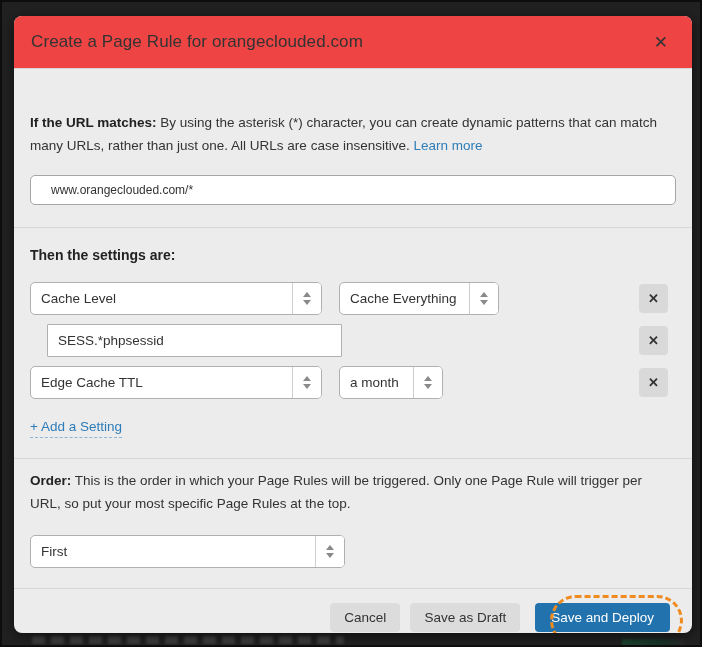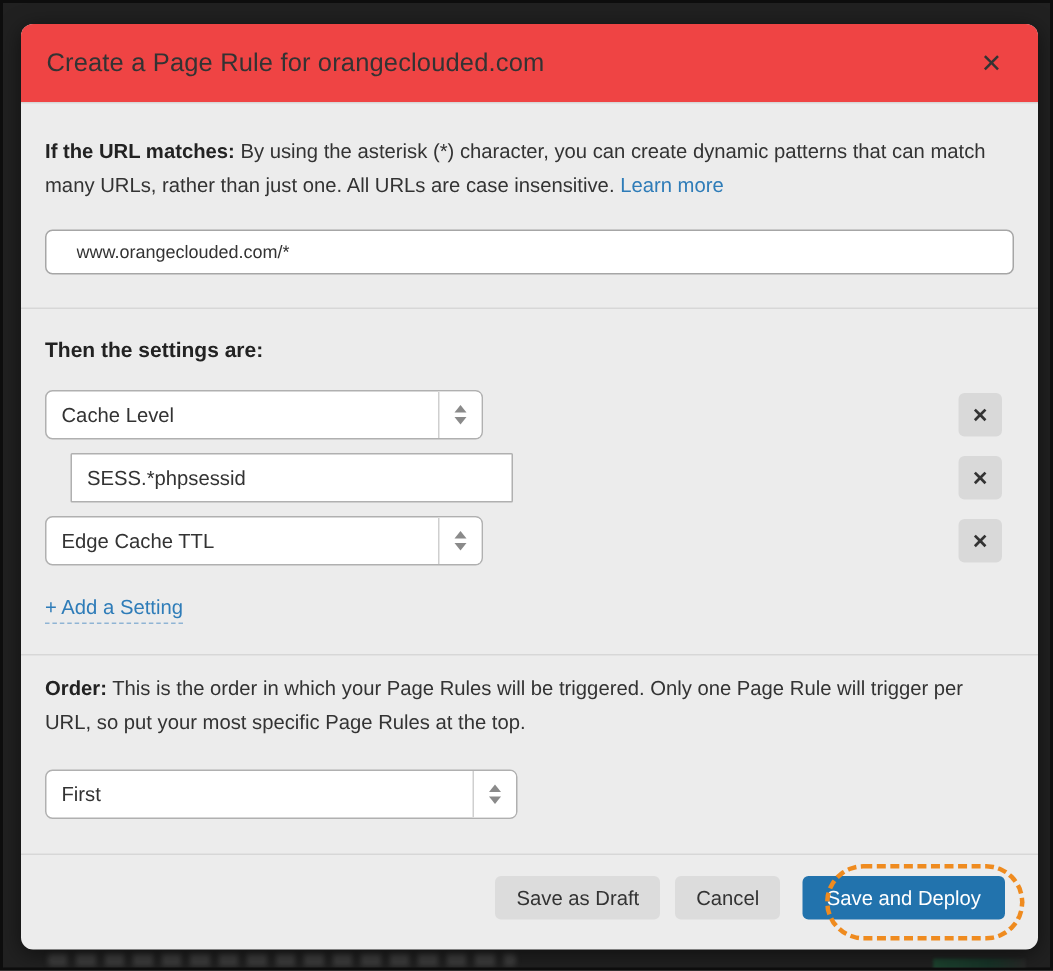--- a/index.html
+++ b/index.html
@@ -39,21 +39,21 @@
   }
 
   .divider-top { border-top: 1px solid #d7d7d7; }
 
   .body-text { font-size: 13.5px; line-height: 1.7; color: #333; }
   .body-text strong { font-weight: 700; color: #222; }
   a.link { color: #2e7cb8; text-decoration: none; }
 
   
   .section-url { padding: 21px 16px 22px; }
-  .section-url p { margin-bottom: 17px; }
+  .section-url p { margin-bottom: 17px; margin-top: 22px; }
   .url-input {
     width: 100%; height: 30px;
     border: 1px solid #a6a6a6; border-radius: 5px;
     background: #fff; padding: 0 20px;
     font-size: 12px; color: #333;
     font-family: "Liberation Sans", "DejaVu Sans", sans-serif;
     outline: none;
   }
 
   
@@ -174,31 +174,45 @@
       <div class="settings-heading">Then the settings are:</div>
 
       <div class="setting-row">
         <div class="select w-setting">
           <span class="select-label">Cache Level</span>
           <span class="stepper">
               <i class="tri-up"></i>
               <i class="tri-down"></i>
             </span>
         </div>
+        <div class="select w-val-short">
+          <span class="select-label">Cache Everything</span>
+          <span class="stepper">
+              <i class="tri-up"></i>
+              <i class="tri-down"></i>
+            </span>
+        </div>
         <button class="delete-btn">✕</button>
       </div>
 
       <div class="setting-row">
         <input class="value-input" type="text" value="SESS.*phpsessid" style="">
         <button class="delete-btn">✕</button>
       </div>
 
       <div class="setting-row">
         <div class="select w-setting">
           <span class="select-label">Edge Cache TTL</span>
+          <span class="stepper">
+              <i class="tri-up"></i>
+              <i class="tri-down"></i>
+            </span>
+        </div>
+        <div class="select w-val-month">
+          <span class="select-label">a month</span>
           <span class="stepper">
               <i class="tri-up"></i>
               <i class="tri-down"></i>
             </span>
         </div>
         <button class="delete-btn">✕</button>
       </div>
 
       <a class="add-setting" href="#">+ Add a Setting</a>
     </div>
@@ -208,20 +222,20 @@
       <div class="select w-order">
         <span class="select-label">First</span>
         <span class="stepper">
             <i class="tri-up"></i>
             <i class="tri-down"></i>
           </span>
       </div>
     </div>
 
     <div class="modal-footer">
+      <button class="btn">Cancel</button>
       <button class="btn">Save as Draft</button>
-      <button class="btn">Cancel</button>
       <button class="btn btn-primary">Save and Deploy</button>
       <div class="annotation-ring"></div>
     </div>
 
   </div>
 </div>
 
 </body></html>

